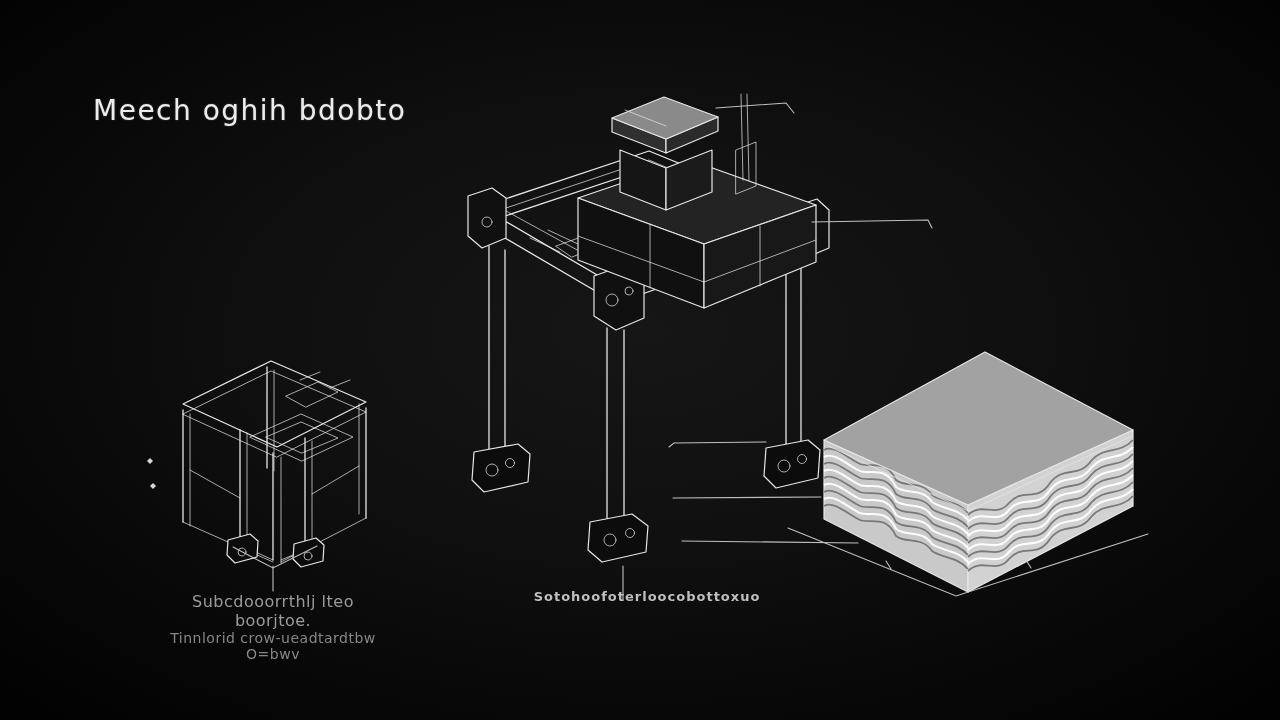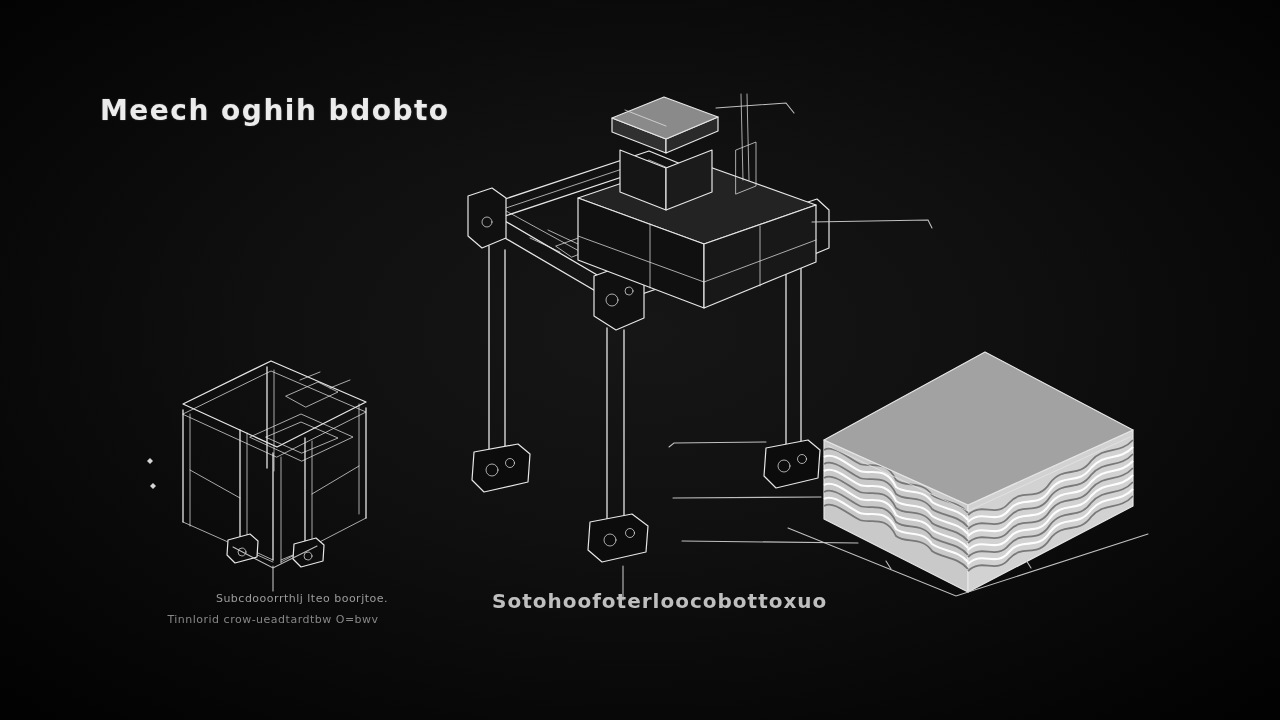--- a/index.html
+++ b/index.html
@@ -2,36 +2,36 @@
 <html style="--background: #0b0b0c; --line: #e6e6e6; --leader: #c9c9c9; --sheet_top: #a2a2a2; --sheet_side: #c9c9c9; --box_top: #8a8a8a;"><head>
 <meta charset="utf-8">
 <style>
   html,body { margin:0; padding:0; background:#000; }
   .stage {
     position:relative; width:1280px; height:720px; overflow:hidden;
     background: radial-gradient(ellipse 900px 520px at 50% 46%, #161617 0%, #101011 40%, #070708 78%, #020203 100%);
     font-family:"DejaVu Sans", sans-serif;
   }
   .title {
-    position:absolute; left:100px; top:94px;
-    font-size:28px; font-weight:700; letter-spacing:1.5px;
+    position:absolute; left:93px; top:94px;
+    font-size:28px; font-weight:400; letter-spacing:1.5px;
     color:#ececec; filter:blur(0.4px);
     text-shadow:0 0 2px rgba(255,255,255,.25);
   }
   .caption-left {
     position:absolute; left:158px; top:592px; width:230px; text-align:center;
     filter:blur(0.55px);
   }
-  .caption-left .l1 { font-size:11px; letter-spacing:.5px; color:#9b9b9b;text-align:right; }
-  .caption-left .l2 { font-size:11px; letter-spacing:.5px; color:#878787; margin-top:8px; }
+  .caption-left .l1 { font-size:16px; letter-spacing:.5px; color:#9b9b9b; }
+  .caption-left .l2 { font-size:14px; letter-spacing:.5px; color:#878787; }
   .caption-center {
     position:absolute; left:492px; top:589px; width:310px;
     filter:blur(0.5px);
   }
-  .caption-center .l1 { font-size:20px; font-weight:700; letter-spacing:1px; color:#bfbfbf; }
+  .caption-center .l1 { font-size:13px; font-weight:700; letter-spacing:1px; color:#bfbfbf;text-align:center; }
   .caption-center .l2 { font-size:12px; letter-spacing:.6px; color:#9b9b9b; margin-top:6px; }
 
   svg.diagram { position:absolute; left:0; top:0; }
   .ln      { stroke:var(--line,#e6e6e6); fill:none; stroke-width:1.3; stroke-linecap:round; stroke-linejoin:round; }
   .lnthin  { stroke:var(--line,#e6e6e6); fill:none; stroke-width:0.9; opacity:.8; stroke-linecap:round; }
   .solid   { stroke:var(--line,#e6e6e6); stroke-width:1.2; stroke-linejoin:round; }
   .leader  { stroke:var(--leader,#c9c9c9); fill:none; stroke-width:1.1; stroke-linecap:round; opacity:.95; }
   .wave-d  { stroke:#6f6f6f; fill:none; stroke-width:1.8; opacity:.9; }
   .wave-w  { stroke:#ffffff; fill:none; stroke-width:2.1; opacity:.95; }
   .dot     { fill:#d6d6d6; }

